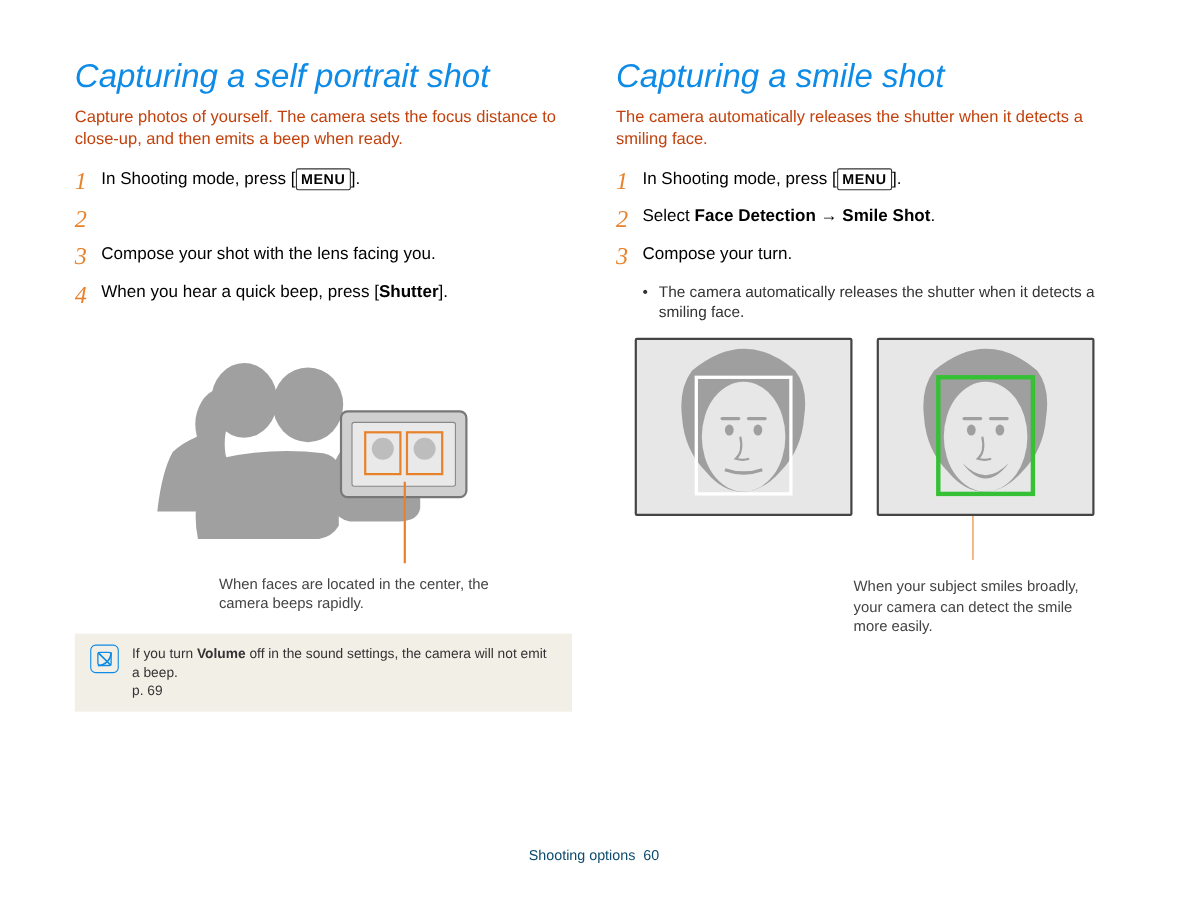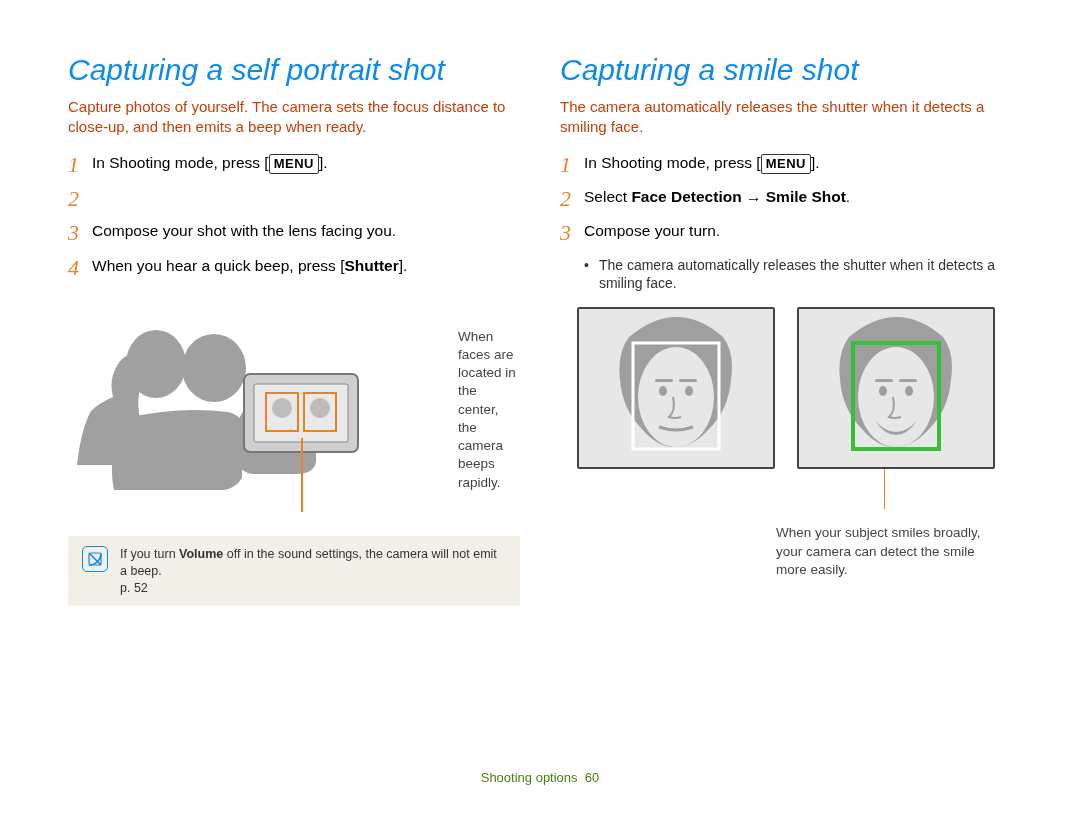--- a/index.html
+++ b/index.html
@@ -54,42 +54,42 @@
     font-weight:800;
     font-family:Arial, sans-serif;
     font-size:13px;
     letter-spacing:.5px;
     vertical-align:baseline;
   }
   .sub-bullet {
     display:flex; gap:10px; margin:4px 0 0 24px; font-size:14px; color:#333;
   }
   .sub-bullet .dot { flex-shrink:0; }
-  .diagram-block { display:flex; flex-direction:row; align-items:center; margin-top:18px; }
+  .diagram-block { display:flex; flex-direction:column; align-items:center; margin-top:18px; }
   .diagram-caption { font-size:13.5px; color:#444; text-align:left; margin-top:36px; }
   .notebox {
     margin-top:18px;
     background:#f2efe7;
     display:flex;
     align-items:flex-start;
     gap:12px;
     padding:10px 14px;
     font-size:12.5px;
     color:#333;
   }
   .note-icon {
     width:24px; height:24px; flex-shrink:0;
     border:1px solid #0d8be6; border-radius:5px;
     display:flex; align-items:center; justify-content:center;
   }
   .footer {
     position:absolute;
     bottom:28px; left:0; right:0;
     text-align:center;
-    font-size:13px; color:#4d7c0f;margin-top:44px;
+    font-size:13px; color:#0c4a6e;margin-top:44px;
   }
   
   .illus1-wrap { position:relative; width:320px; height:220px; }
   
   .two-frames { display:flex; gap:22px; justify-content:center; margin-top:14px; }
   .frame { width:194px; height:158px; background:#e7e7e7; border:2px solid #444; border-radius:2px; position:relative; overflow:hidden; }
   .smile-caption-wrap { display:flex; flex-direction:column; align-items:flex-start; width:430px;gap:15px; }
   .smile-ptr-row { display:flex; }
   .smile-ptr { width:1px; height:40px; background:#e8822a; margin-left:324px; }
 </style>
@@ -160,21 +160,21 @@
 
       <div class="notebox">
         <div class="note-icon">
           <svg width="16" height="16" viewBox="0 0 16 16">
               <path d="M2 2 L14 14 M14 2 A12 12 0 0 1 2 14" stroke="#0d8be6" stroke-width="1.6" fill="none"></path>
               <rect x="2" y="2" width="12" height="12" rx="2" fill="none" stroke="#0d8be6" stroke-width="1.2"></rect>
             </svg>
         </div>
         <div>
           <span>If you turn </span><b>Volume</b><span> off in the sound settings, the camera will not emit a beep. </span><br>
-          <span>p. 52</span>
+          <span>p. 69</span>
         </div>
       </div>
     </div>
 
     <div class="col">
       <h2 class="section">Capturing a smile shot</h2>
       <p class="intro">The camera automatically releases the shutter when it detects a smiling face.</p>
 
       <div class="step">
         <div class="stepnum">1</div>

